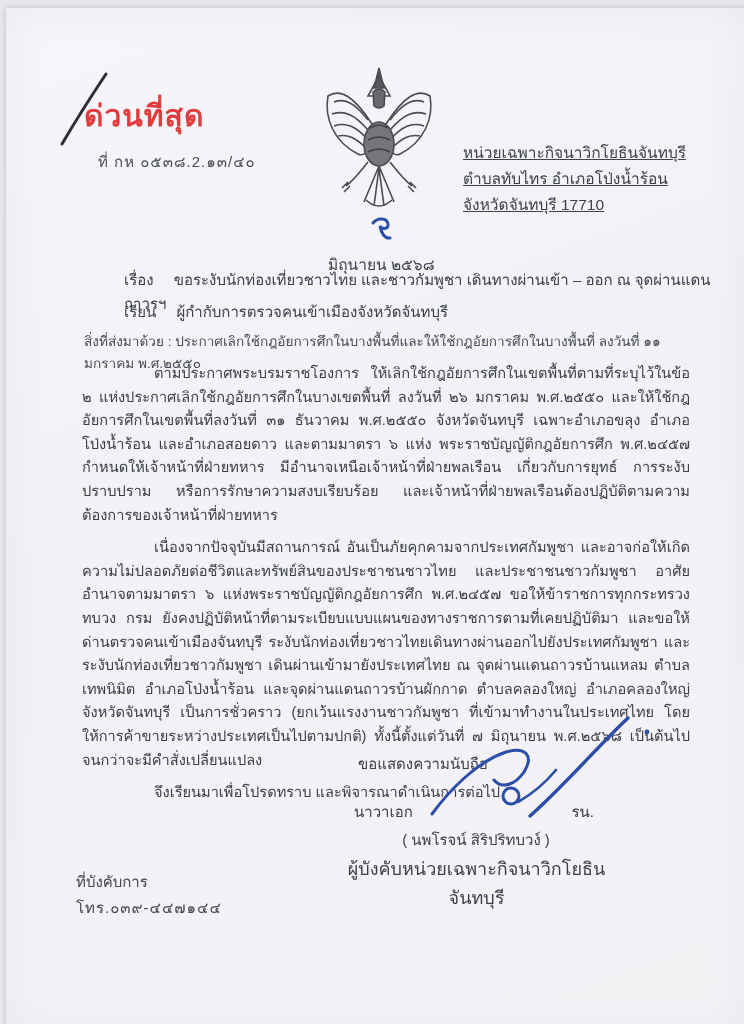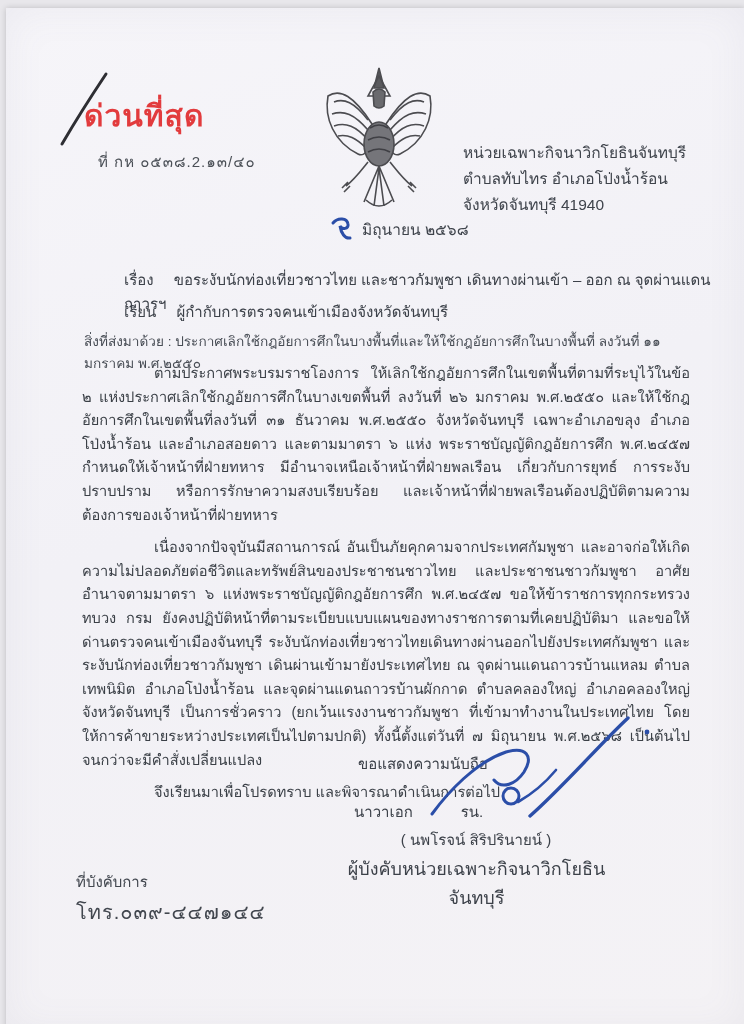--- a/index.html
+++ b/index.html
@@ -15,37 +15,37 @@
     color:#3b4148;
     padding-left:9px;
   }
   .abs{position:absolute;}
   .urgency{
     left:78px;top:84px;font-size:30px;font-weight:bold;color:#e23b3d;
     letter-spacing:1px;
   }
   .docnum{left:92px;top:142px;font-size:15px;color:#4a4f56;letter-spacing:1px;}
   .garuda{left:312px;top:54px;width:122px;height:158px;}
-  .addr{left:457px;top:132px;font-size:15.5px;line-height:26px;color:#3e434b;}
-  .dateline{left:322px;top:206px;font-size:15.5px;display:flex;align-items:center;gap:8px;color:#3e434b;}
+  .addr{left:457px;top:132px;font-size:15.5px;line-height:26px;color:#3e434b;text-decoration:underline;}
+  .dateline{left:322px;top:206px;font-size:15.5px;display:flex;align-items:center;gap:8px;color:#3e434b;flex-direction:column;}
   .meta{left:78px;font-size:15px;color:#3c4149;margin-left:40px;}
   .meta .lbl{display:inline-block;margin-right:16px;}
   .attach{left:78px;top:322px;font-size:13.6px;color:#484d55;width:620px;}
   .bodytext{left:76px;top:350px;width:608px;font-size:14.6px;line-height:23.6px;
     text-align:justify;color:#3b4047;}
   .bodytext p{margin:4px 0 9px 0;text-indent:72px;}
   .closing{margin-top:14px;text-indent:72px;}
   .salute{left:352px;top:744px;font-size:15px;color:#3c4149;}
   .signature{left:408px;top:702px;width:250px;height:130px;}
-  .rankrow{left:348px;top:792px;width:240px;display:flex;
+  .rankrow{left:348px;top:792px;width:240px;display:flex;justify-content:space-between;
     font-size:15px;color:#3c4149;gap:48px;}
   .signername{left:340px;top:820px;width:260px;text-align:center;font-size:15px;color:#3c4149;}
   .signertitle{left:318px;top:846px;width:305px;text-align:center;font-size:18px;color:#3c4149;}
   .footer1{left:70px;top:862px;font-size:15px;color:#42474f;}
-  .footer2{left:70px;top:888px;font-size:20px;color:#42474f;letter-spacing:1px;}
+  .footer2{left:70px;top:888px;font-size:15px;color:#42474f;letter-spacing:1px;}
   .penmark{left:48px;top:62px;width:60px;height:80px;}
   svg{display:block;}
 </style>
 </head>
 <body>
 
 <div class="paper">
 
   <svg class="abs penmark" viewBox="0 0 60 80">
     <path d="M52 4 C40 22 22 50 8 74" stroke="#2e2e33" stroke-width="3" fill="none" stroke-linecap="round"></path>
@@ -84,21 +84,21 @@
       <path d="M72 100 C80 110 86 118 94 124 M92 120 L98 126 M90 124 L96 130"></path>
 
       <path d="M61 104 L46 140 M61 106 L56 144 M61 106 L66 144 M61 104 L76 140"></path>
       <path d="M48 138 Q61 150 74 138"></path>
     </g>
   </svg>
 
   <div class="abs addr">
     <div>หน่วยเฉพาะกิจนาวิกโยธินจันทบุรี</div>
     <div>ตำบลทับไทร อำเภอโป่งน้ำร้อน</div>
-    <div>จังหวัดจันทบุรี 41940</div>
+    <div>จังหวัดจันทบุรี 17710</div>
   </div>
 
   <div class="abs dateline">
     <svg width="26" height="30" viewBox="0 0 26 30">
       <path d="M5 9 C10 3 19 4 20 10 C21 15 14 16 12 12 C13 19 17 25 22 24" stroke="#2b4ea8" stroke-width="3" fill="none" stroke-linecap="round"></path>
     </svg>
     <span>มิถุนายน ๒๕๖๘</span>
   </div>
 
   <div class="abs meta" style="top:260px;">
@@ -129,19 +129,19 @@
       <path d="M104 92 C118 84 132 72 142 60" stroke-width="2.6"></path>
       <circle cx="233" cy="22" r="2.4" fill="#2b4ea8" stroke="none"></circle>
     </g>
   </svg>
 
   <div class="abs rankrow">
     <span>นาวาเอก</span>
     <span>รน.</span>
   </div>
 
-  <div class="abs signername">( นพโรจน์  สิริปรินายน์ )</div>
+  <div class="abs signername">( นพโรจน์  สิริปริทบวง์ )</div>
   <div class="abs signertitle">ผู้บังคับหน่วยเฉพาะกิจนาวิกโยธินจันทบุรี</div>
 
   <div class="abs footer1">ที่บังคับการ</div>
   <div class="abs footer2">โทร.๐๓๙-๔๔๗๑๔๔</div>
 
 </div>
 
 </body></html>

